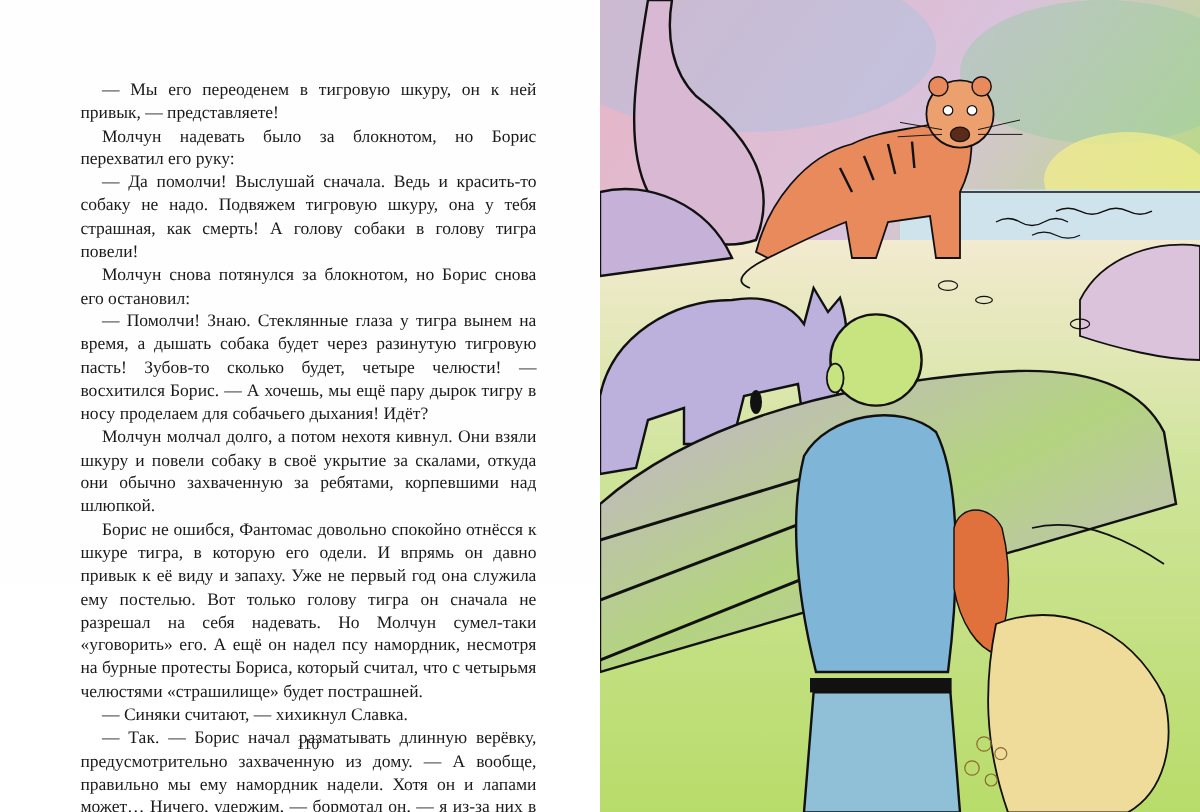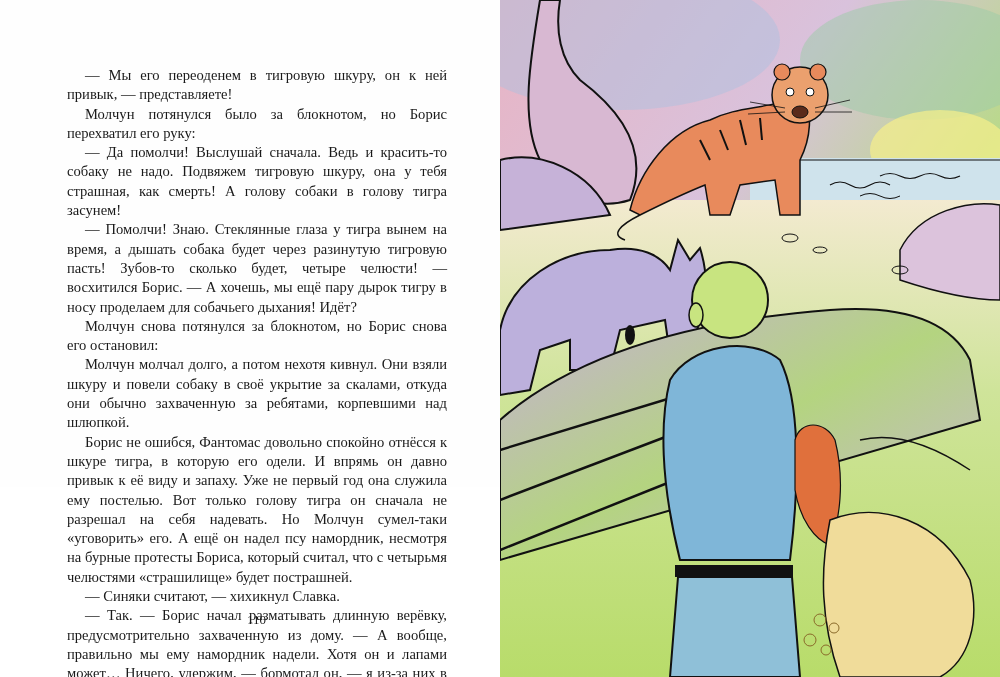--- a/index.html
+++ b/index.html
@@ -27,24 +27,24 @@
   }
   .page-right svg { position: absolute; left: 0; top: 0; }
 </style>
 </head>
 <body>
 
 <div class="spread">
   <div class="page-left">
     <div class="text-block">
       <p>— Мы его переоденем в тигровую шкуру, он к ней привык, — представляете!</p>
-      <p>Молчун потянулся было за блокнотом, но Борис перехватил его руку:</p>
-      <p>— Да помолчи! Выслушай сначала. Ведь и красить-то собаку не надо. Подвяжем тигровую шкуру, она у тебя страшная, как смерть! А голову собаки в голову тигра засунем!</p>
+      <p>Молчун надевать было за блокнотом, но Борис перехватил его руку:</p>
+      <p>— Да помолчи! Выслушай сначала. Ведь и красить-то собаку не надо. Подвяжем тигровую шкуру, она у тебя страшная, как смерть! А голову собаки в голову тигра повели!</p>
+      <p>Молчун снова потянулся за блокнотом, но Борис снова его остановил:</p>
       <p>— Помолчи! Знаю. Стеклянные глаза у тигра вынем на время, а дышать собака будет через разинутую тигровую пасть! Зубов-то сколько будет, четыре челюсти! — восхитился Борис. — А хочешь, мы ещё пару дырок тигру в носу проделаем для собачьего дыхания! Идёт?</p>
-      <p>Молчун снова потянулся за блокнотом, но Борис снова его остановил:</p>
       <p>Молчун молчал долго, а потом нехотя кивнул. Они взяли шкуру и повели собаку в своё укрытие за скалами, откуда они обычно захваченную за ребятами, корпевшими над шлюпкой.</p>
       <p>Борис не ошибся, Фантомас довольно спокойно отнёсся к шкуре тигра, в которую его одели. И впрямь он давно привык к её виду и запаху. Уже не первый год она служила ему постелью. Вот только голову тигра он сначала не разрешал на себя надевать. Но Молчун сумел-таки «уговорить» его. А ещё он надел псу намордник, несмотря на бурные протесты Бориса, который считал, что с четырьмя челюстями «страшилище» будет пострашней.</p>
       <p>— Синяки считают, — хихикнул Славка.</p>
       <p>— Так. — Борис начал разматывать длинную верёвку, предусмотрительно захваченную из дому. — А вообще, правильно мы ему намордник надели. Хотя он и лапами может… Ничего, удержим, — бормотал он, — я из-за них в колонию попасть не хочу.</p>
 
     </div>
     <div class="page-number">110</div>
   </div>
 
   <div class="page-right">

